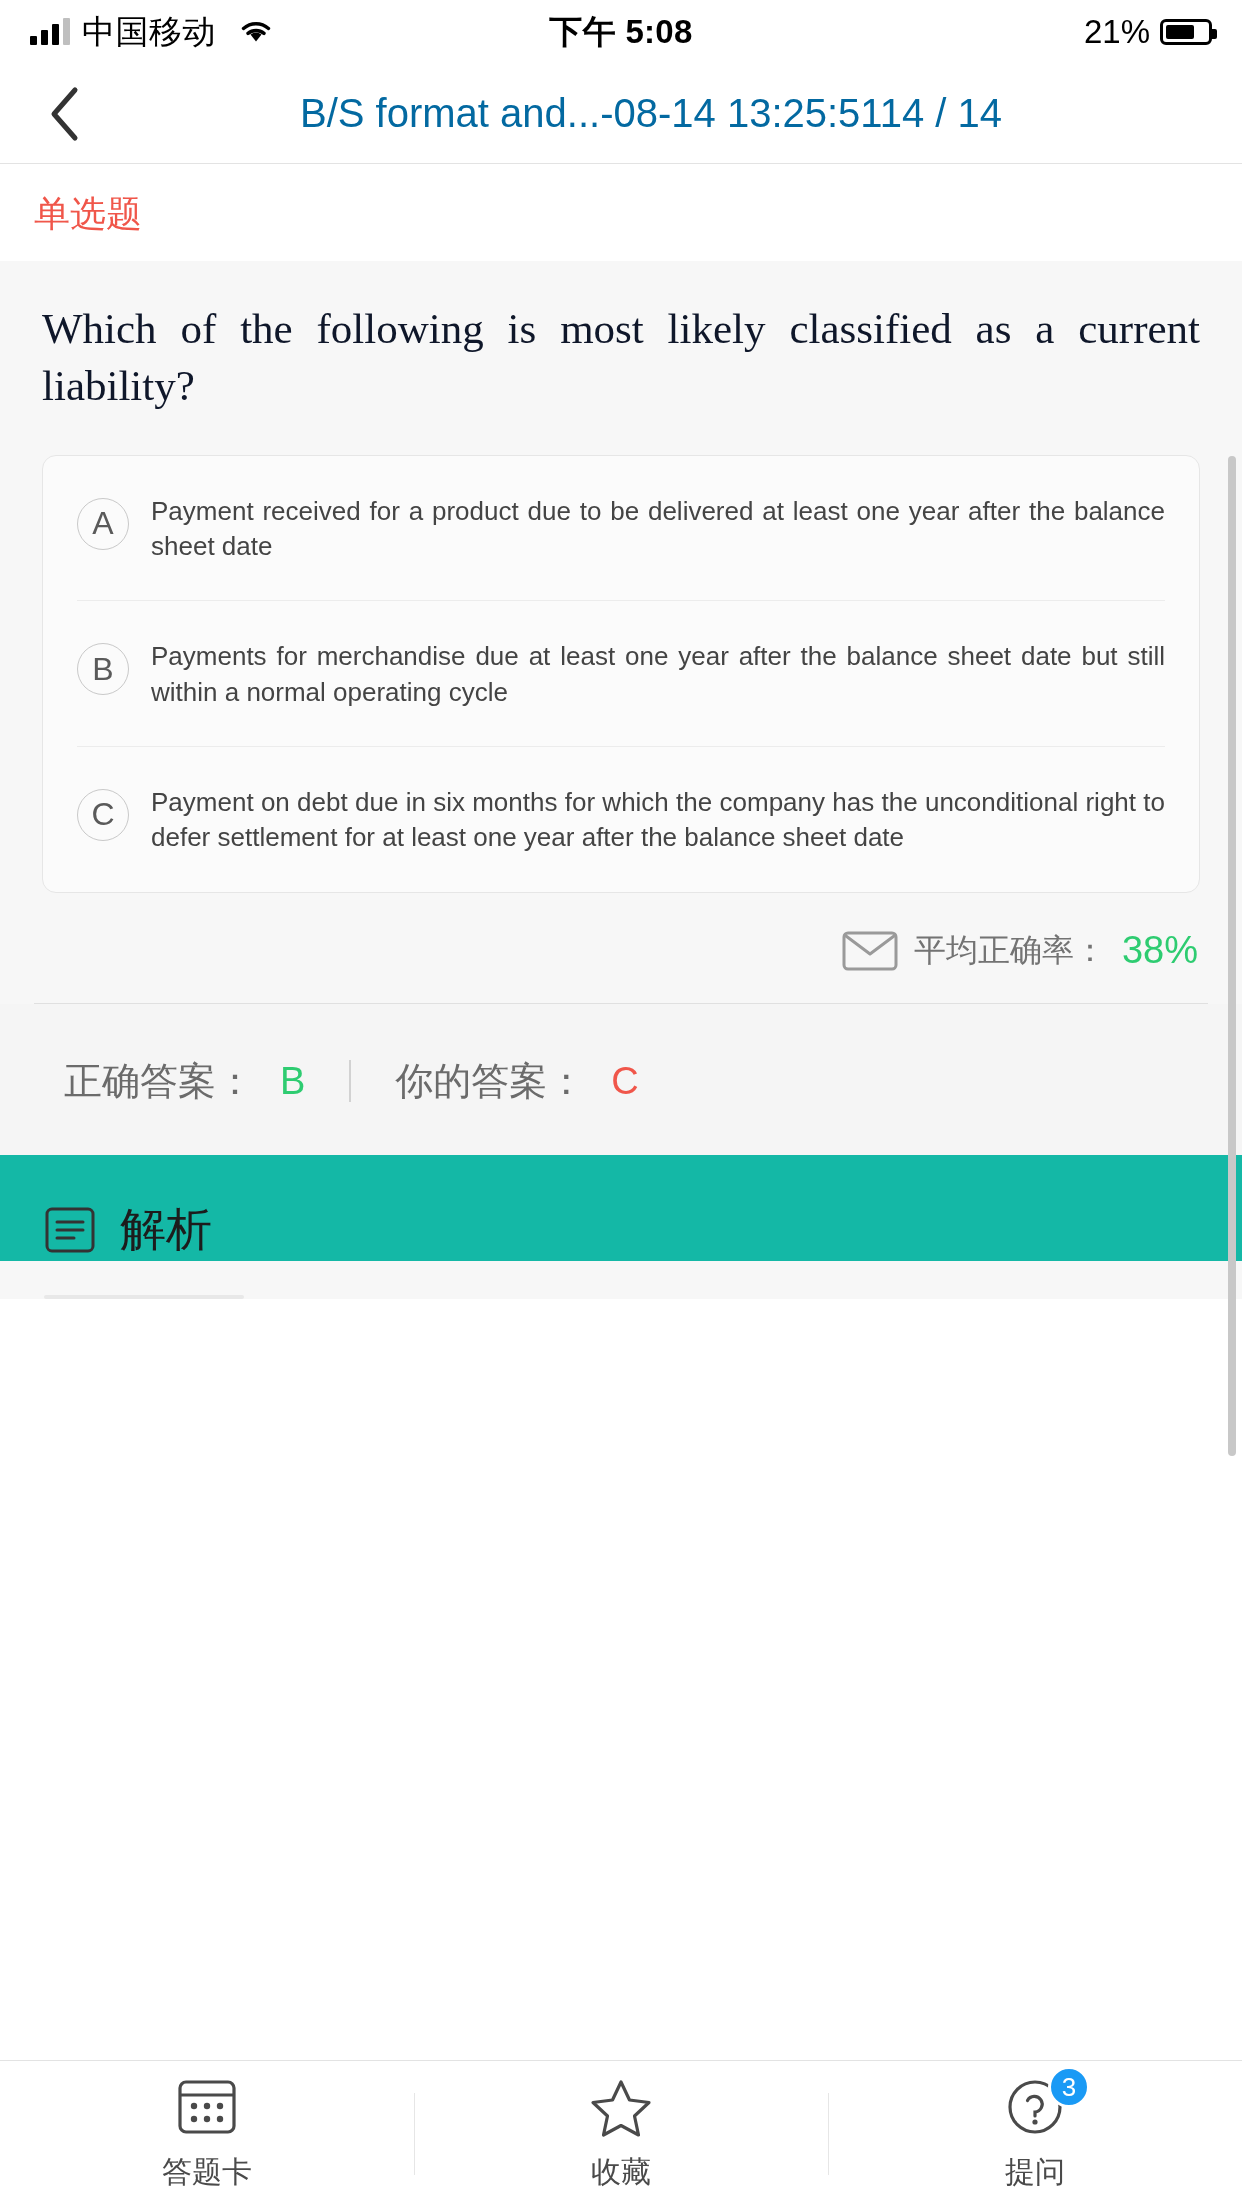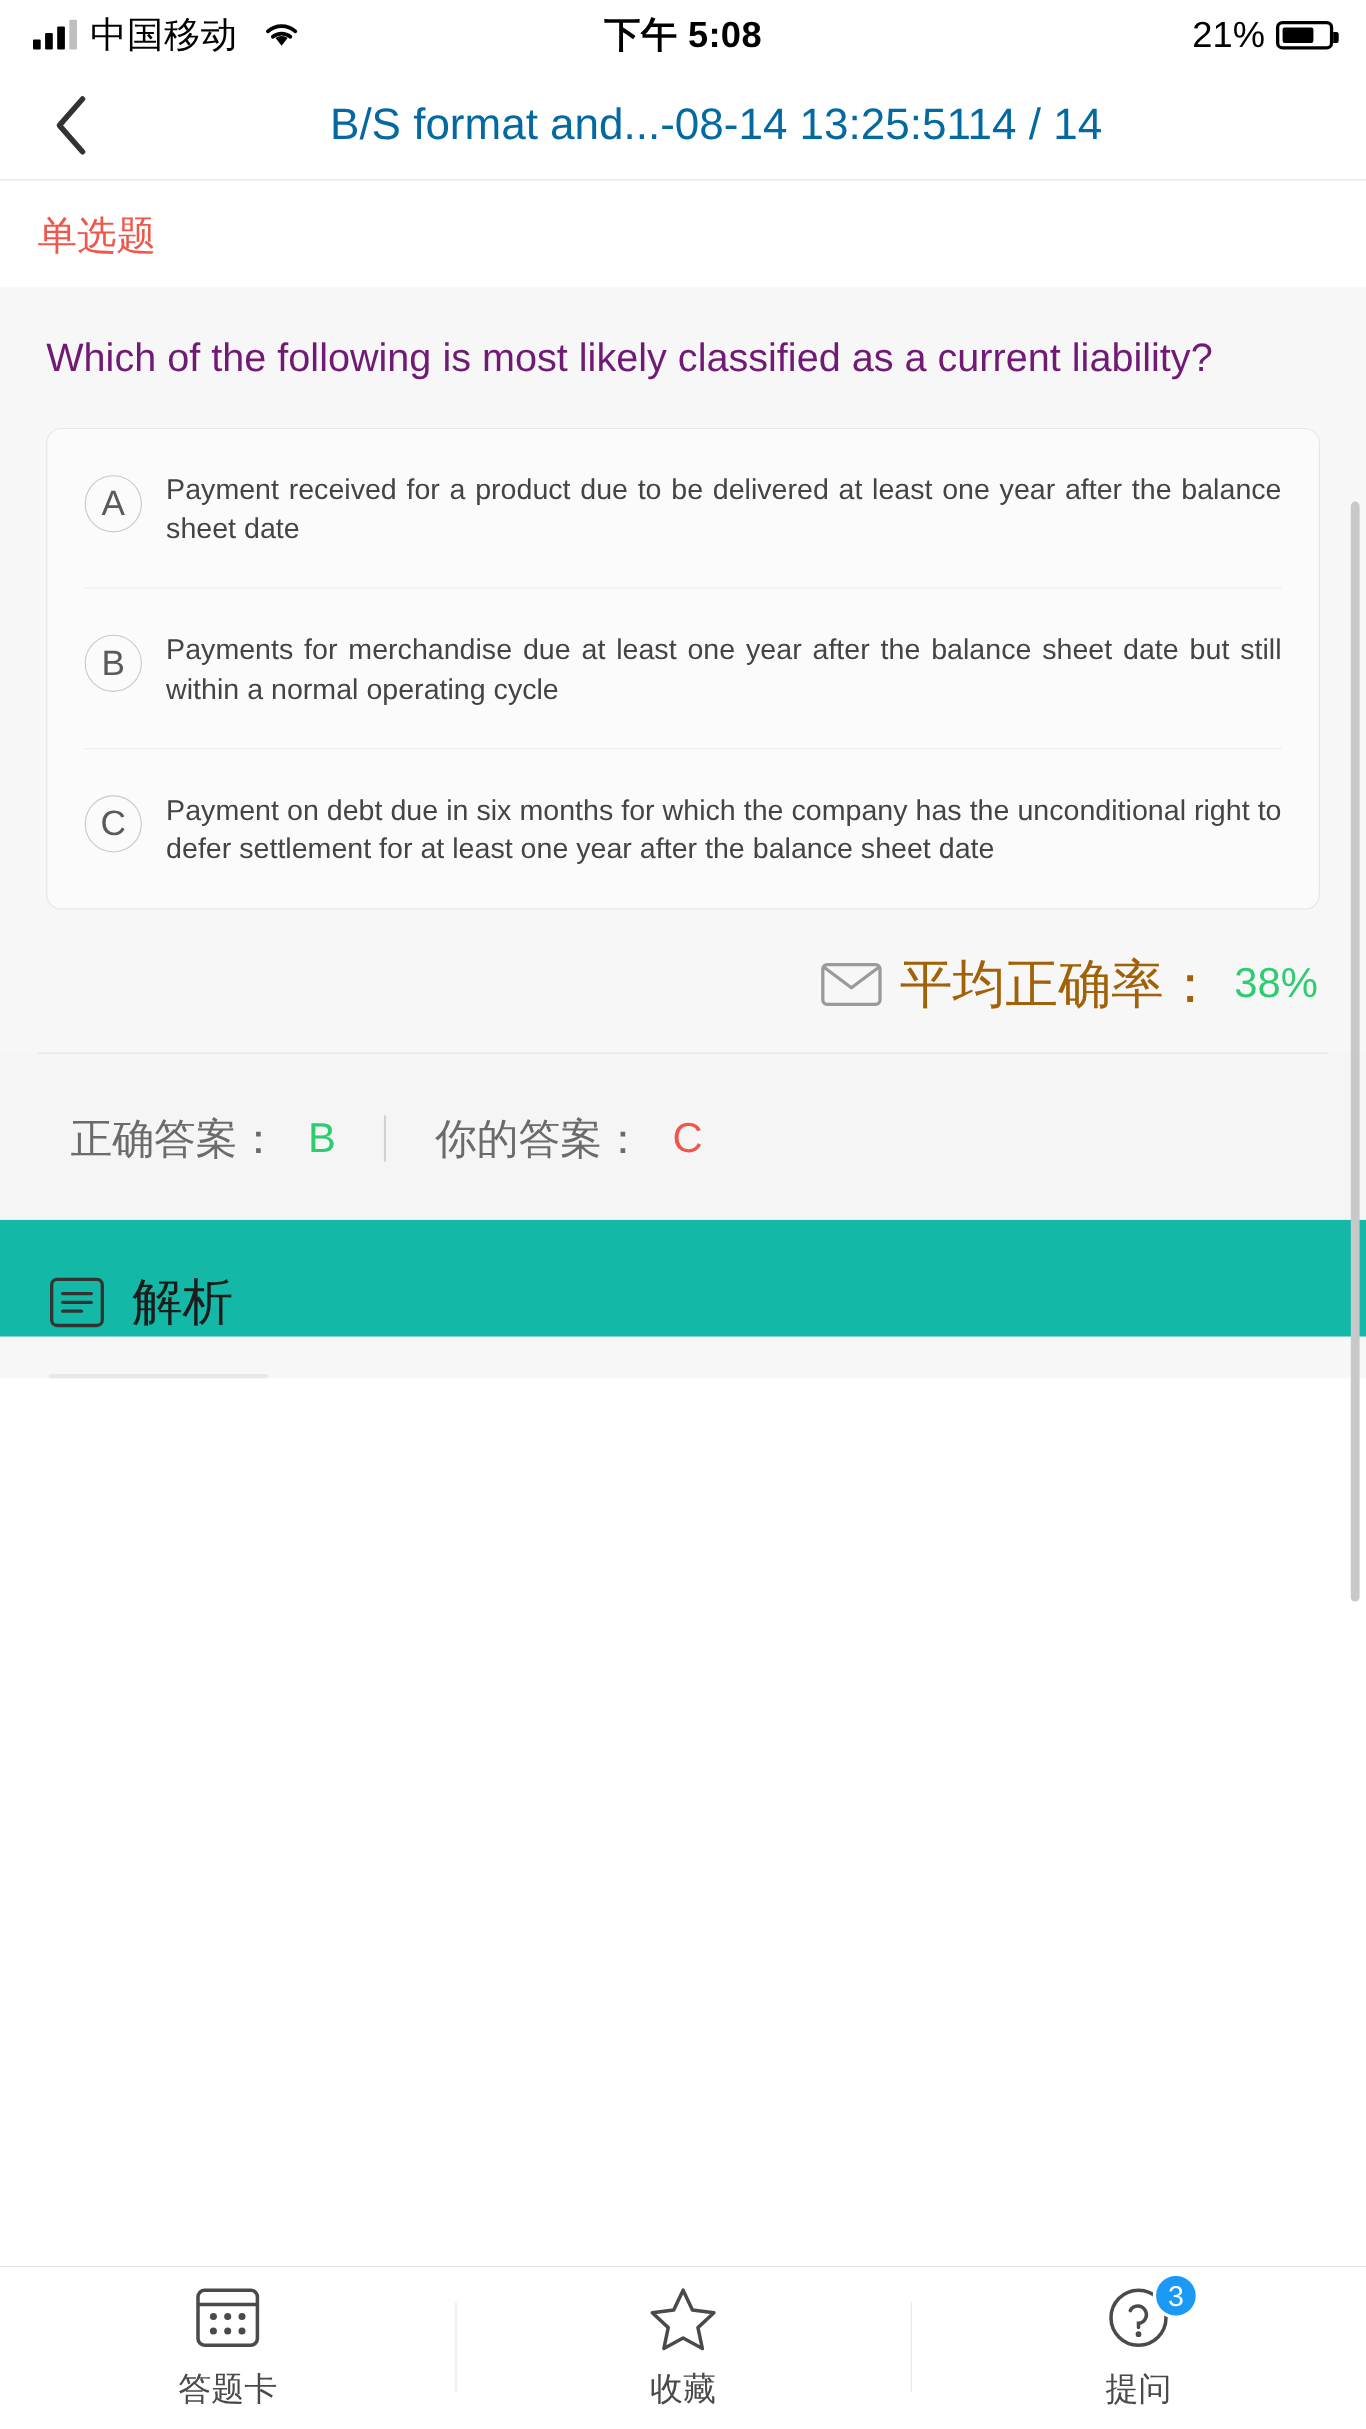--- a/index.html
+++ b/index.html
@@ -76,24 +76,25 @@
   }
 
   
   .scroll-area {
     background: #f7f7f7;
     padding: 0 0 0 0;
     position: relative;
   }
   .question-wrap { padding: 40px 42px 0 42px; }
   .question-text {
-    font-size: 36px;
+    font-size: 43px;
     line-height: 1.32;
-    color: #701a75;
+    color: #0f172a;
     text-align: justify;
+    font-family: Liberation Serif, serif;
   }
 
   .options-card {
     margin: 40px 42px 0 42px;
     background: #fbfbfb;
     border: 1px solid #e6e6e6;
     border-radius: 14px;
     padding: 0 34px;
   }
   .option {
@@ -121,21 +122,21 @@
     flex: 1;
   }
 
   
   .accuracy-row {
     display: flex; align-items: center; justify-content: flex-end;
     gap: 16px;
     padding: 36px 44px 30px 44px;
     background: #f7f7f7;
   }
-  .acc-label { font-size: 48px; color: #a16207; }
+  .acc-label { font-size: 32px; color: #737373; }
   .acc-value { font-size: 38px; color: #2ecc71; font-weight: 500; }
 
   .divider-line { height: 1px; background: #e0e0e0; margin: 0 34px; }
 
   
   .answer-row {
     display: flex; align-items: center;
     padding: 52px 44px 48px 64px;
     background: #f5f5f5;
     font-size: 38px;

